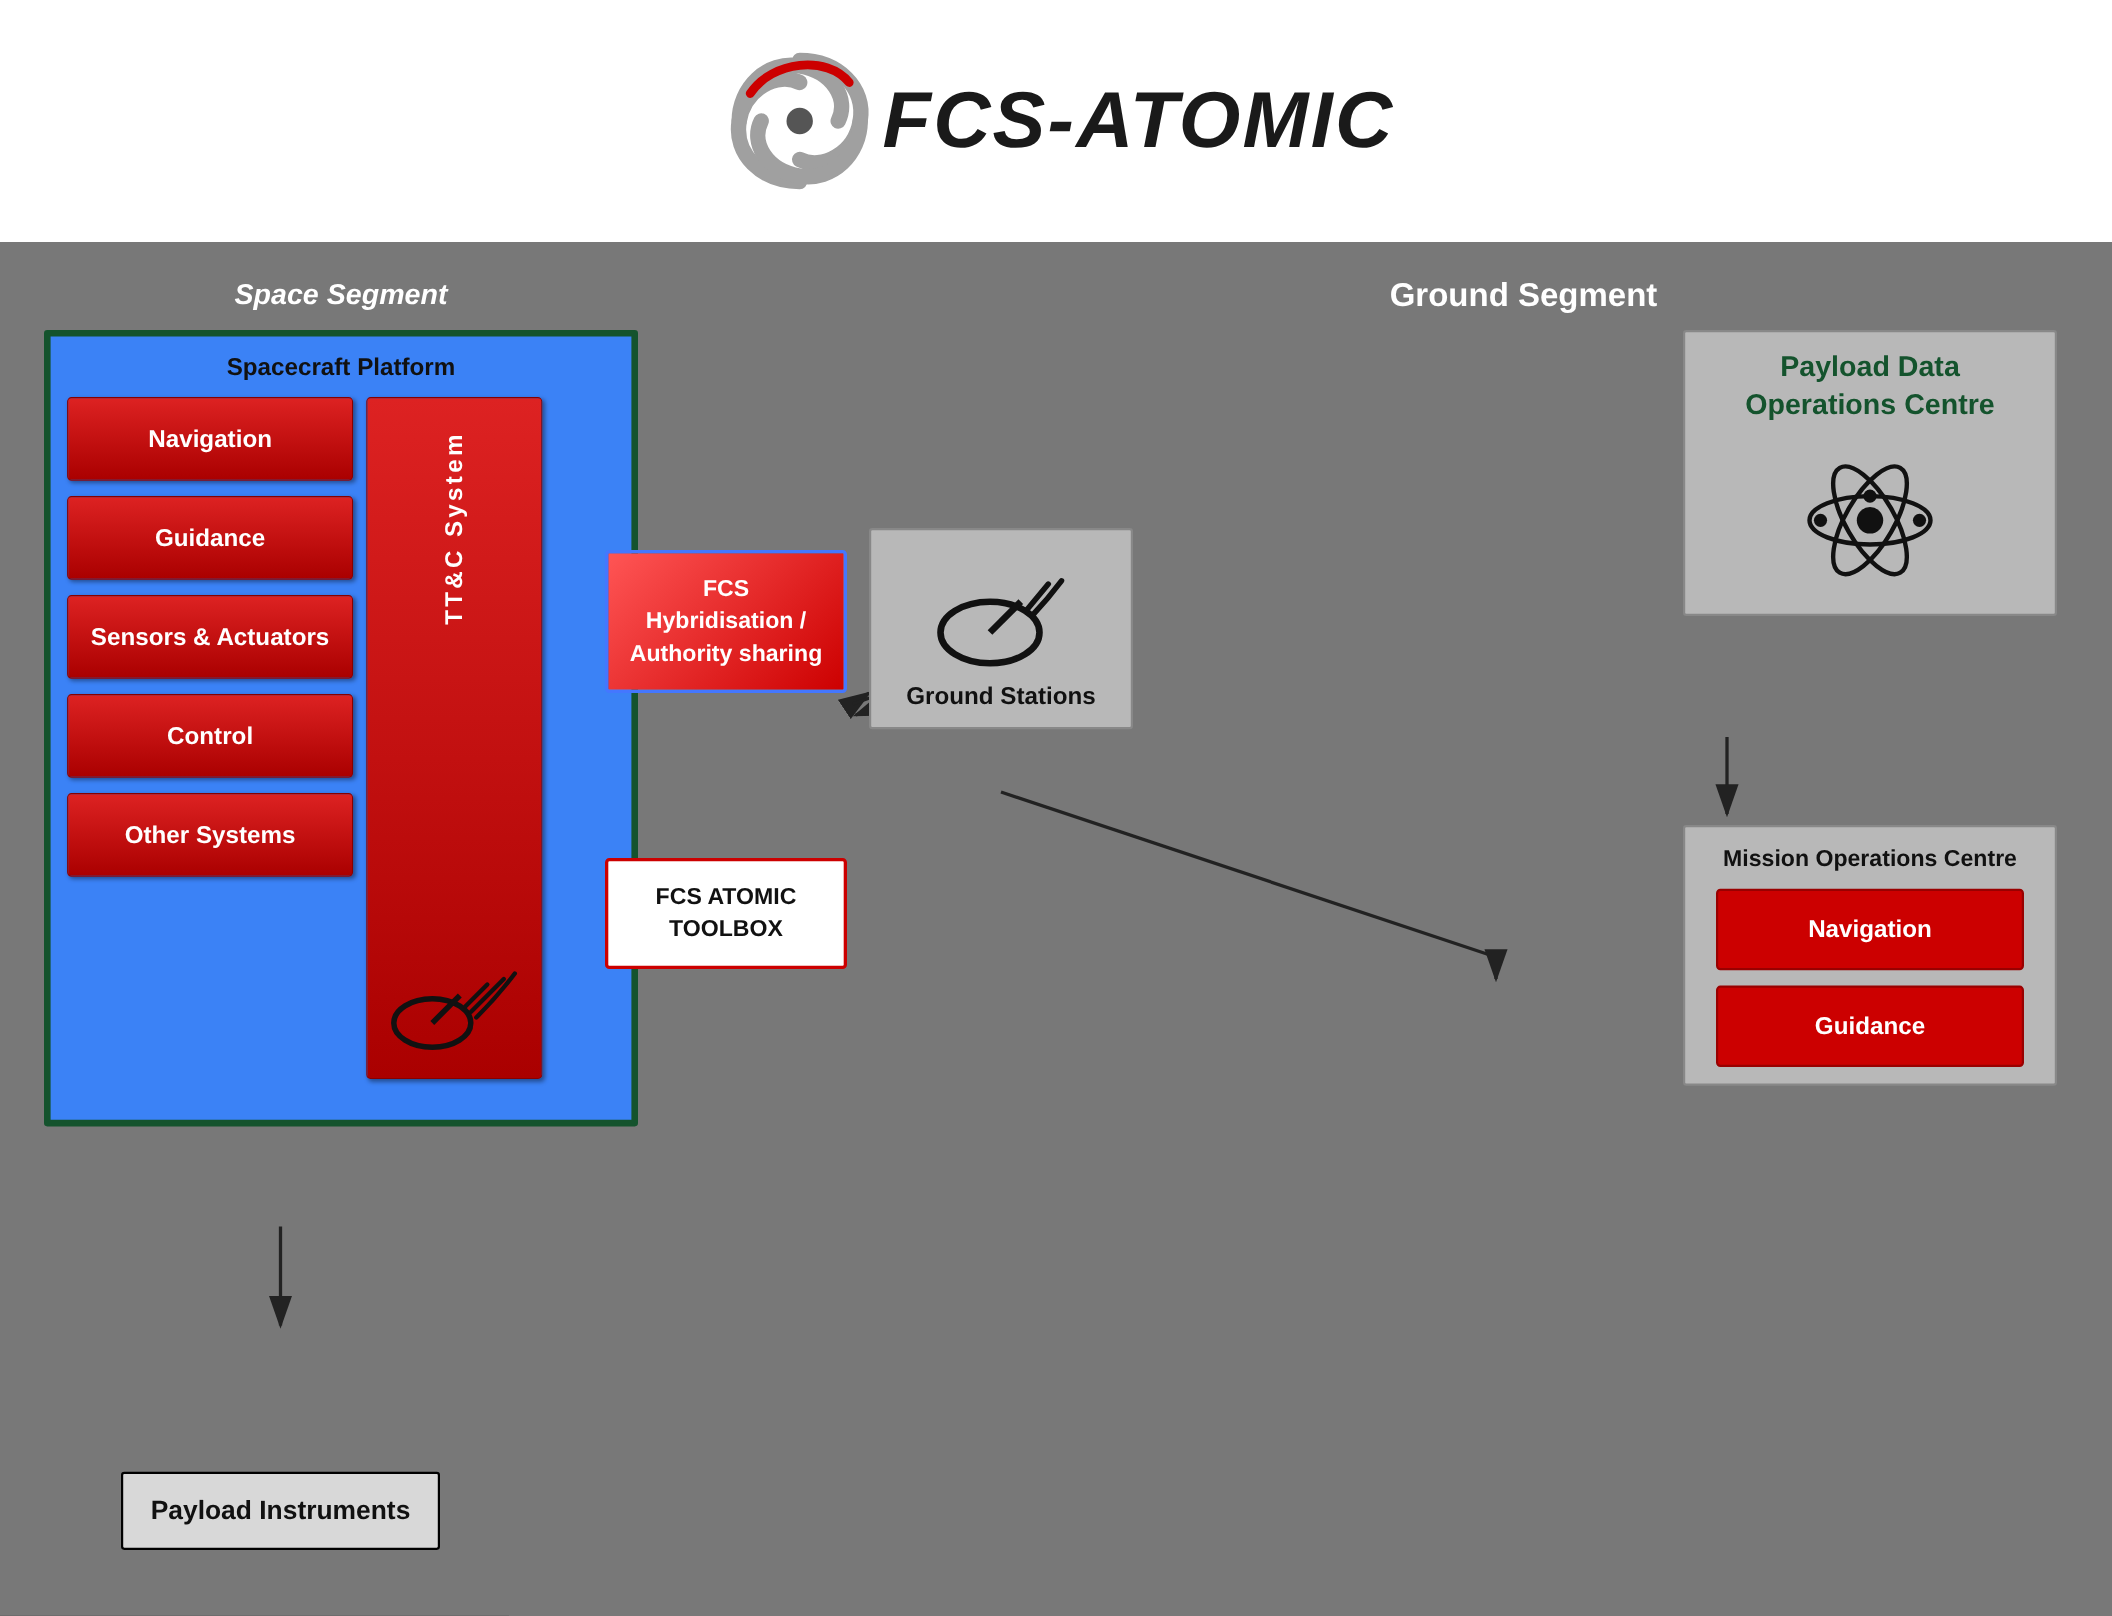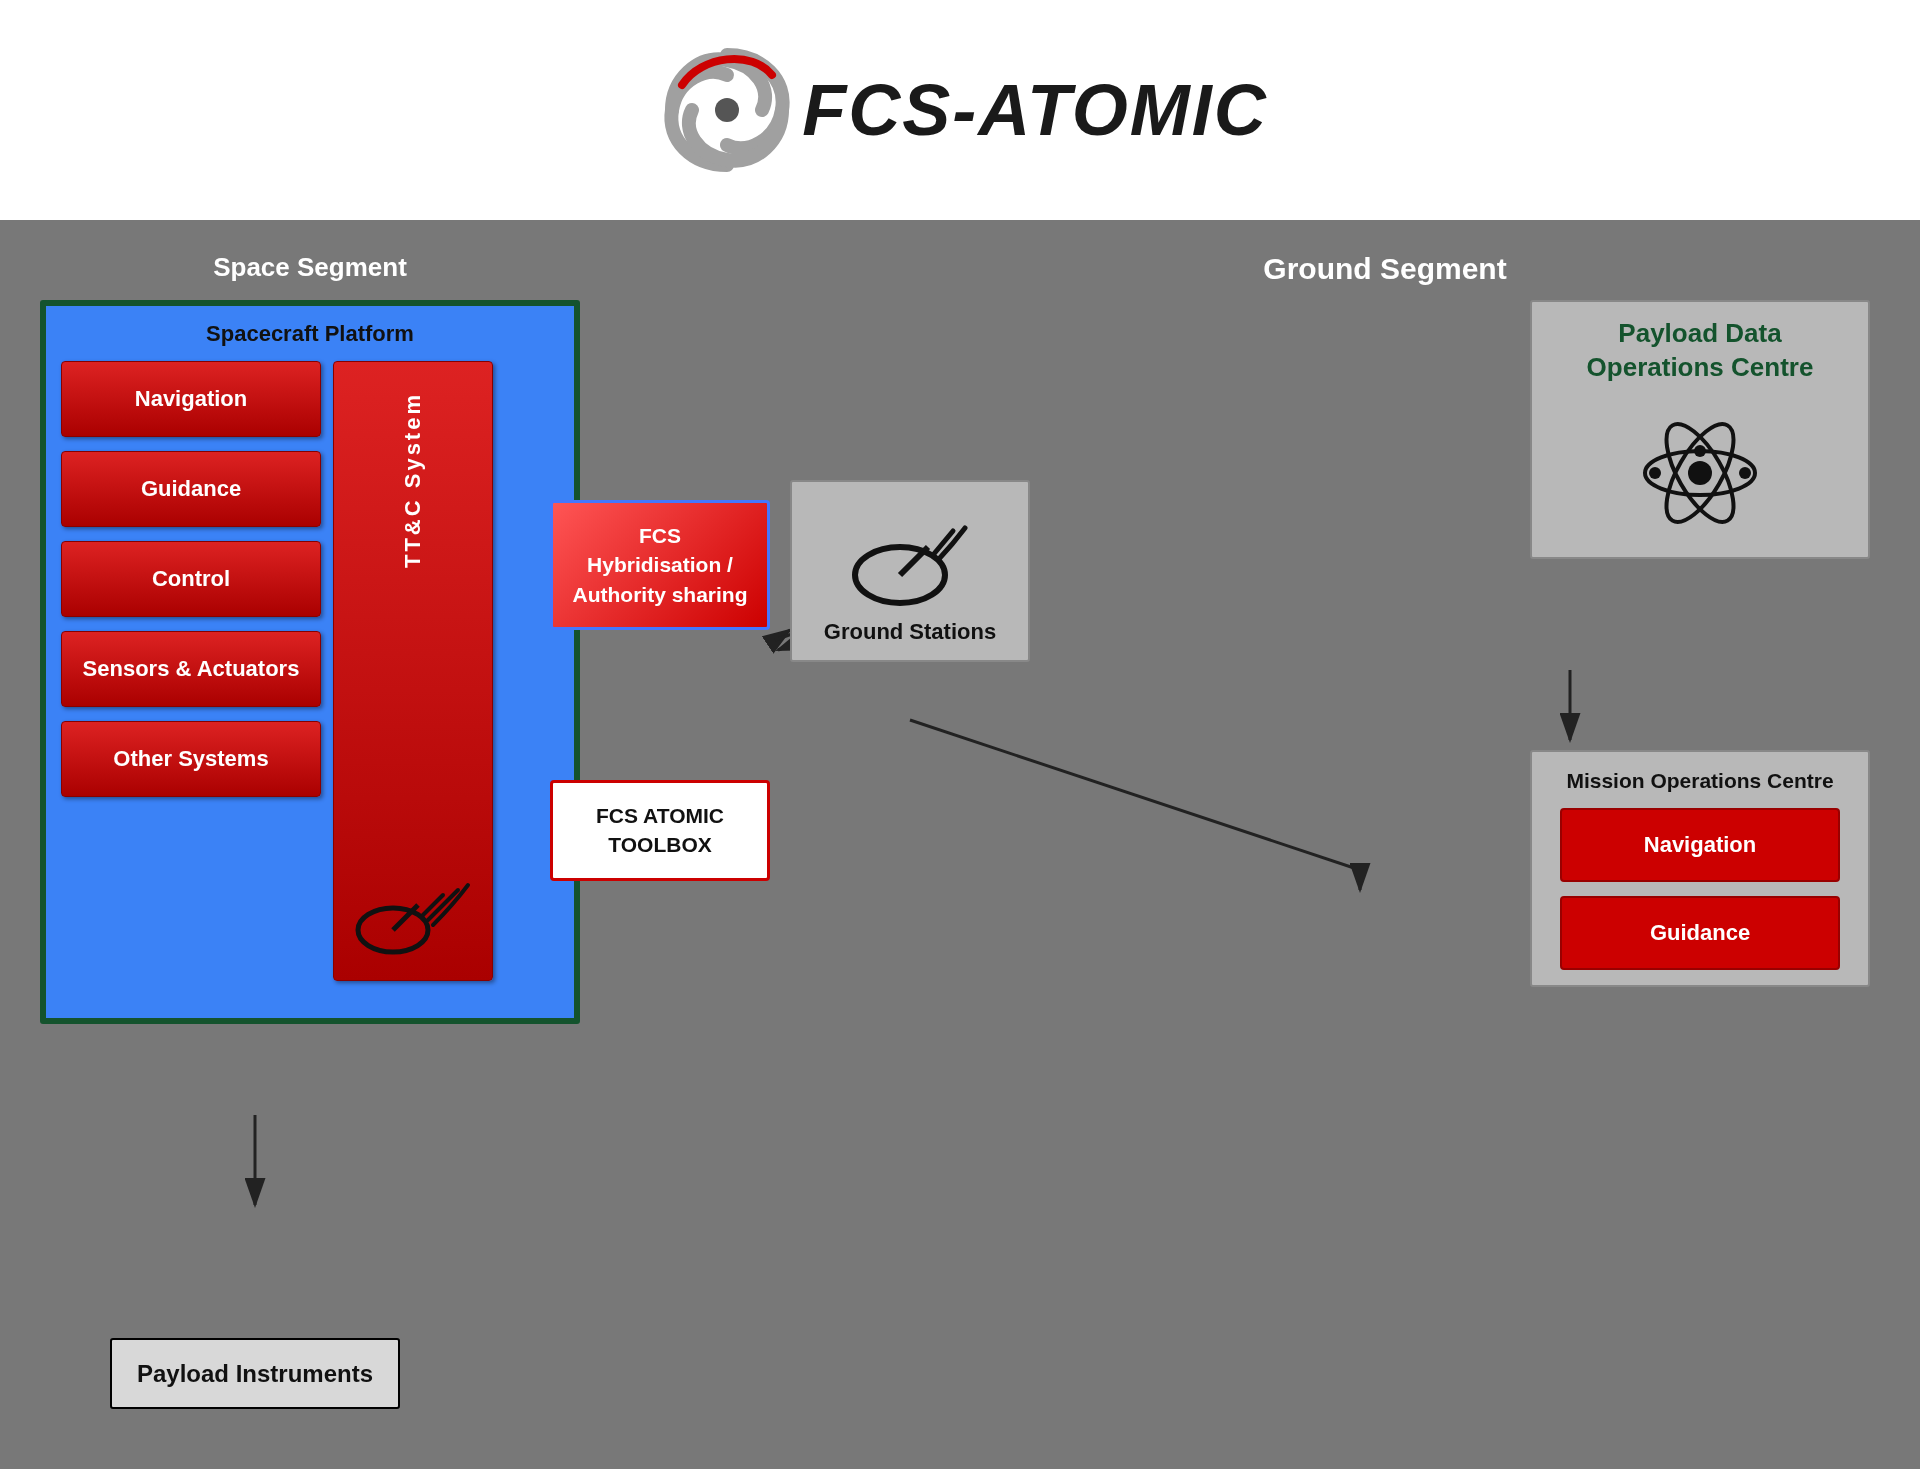--- a/index.html
+++ b/index.html
@@ -59,20 +59,21 @@
       height: 1249px;
       background: #787878;
     }
 
     .ss-title {
       color: #fff;
       font-size: 26px;
       font-weight: bold;
       text-align: center;
       margin-bottom: 12px;
+      font-style: italic;
     }
 
     .sc-platform-box {
       background: #3b82f6;
       border: 6px solid #14532d;
       border-radius: 3px;
       width: 540px;
       height: 724px;
       padding: 15px;
     }
@@ -321,22 +322,22 @@
   </div>
 
   <div style="position:absolute; top:80px; left:40px;">
     <div class="sc-platform-box">
       <div class="sc-platform-title">Spacecraft Platform</div>
       <div class="sc-inner">
 
         <div class="left-btns">
           <div class="r-btn">Navigation</div>
           <div class="r-btn">Guidance</div>
+          <div class="r-btn">Sensors &amp; Actuators</div>
           <div class="r-btn">Control</div>
-          <div class="r-btn">Sensors &amp; Actuators</div>
           <div class="r-btn">Other Systems</div>
         </div>
 
         <div class="ttc-block">
           <span class="ttc-text">TT&amp;C System</span>
 
           <svg class="sat-svg" width="120" height="100" viewBox="0 0 120 100">
 
             <ellipse cx="40" cy="70" rx="35" ry="22" fill="none" stroke="#111" stroke-width="5"></ellipse>
             <line x1="40" y1="70" x2="65" y2="45" stroke="#111" stroke-width="5"></line>

